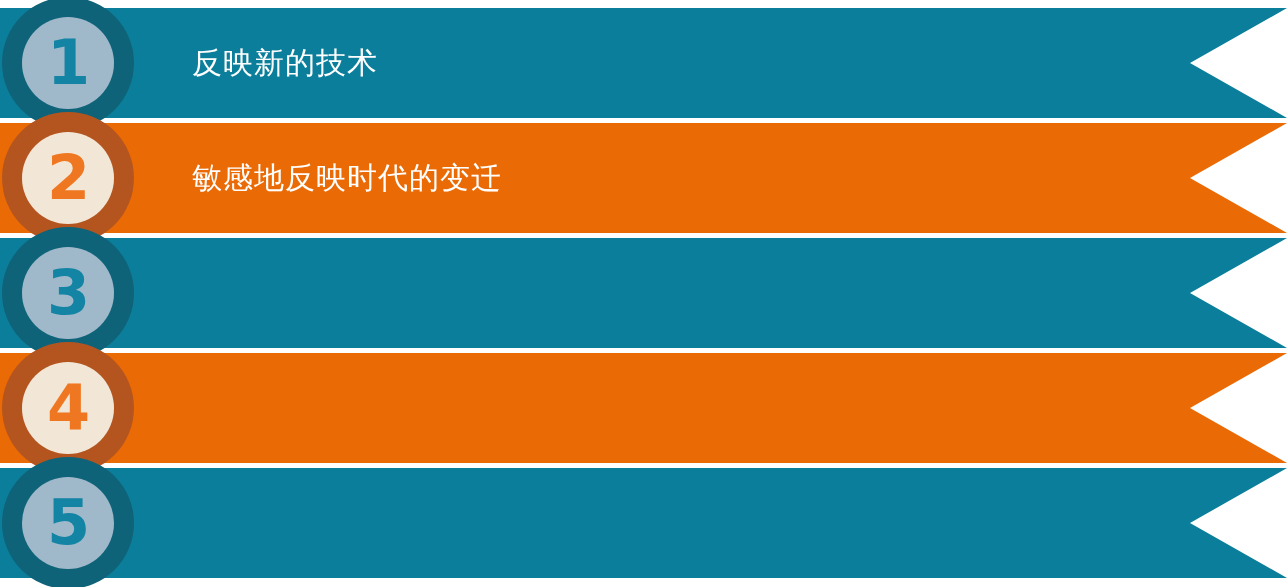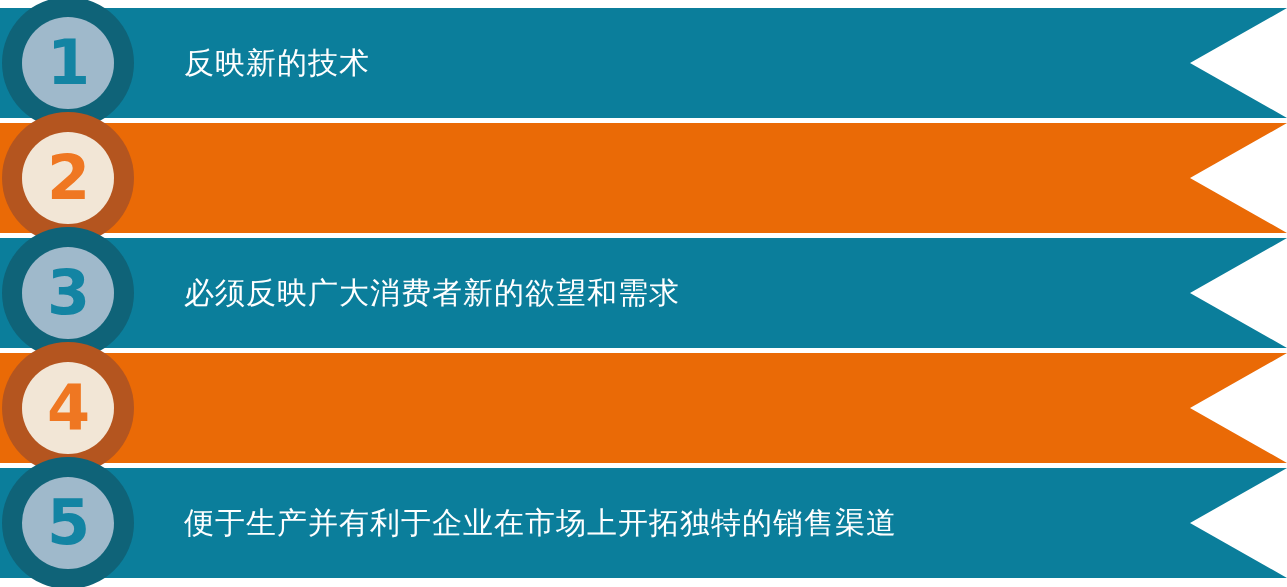--- a/index.html
+++ b/index.html
@@ -82,21 +82,21 @@
     font-size: 62px;
     line-height: 1;
     letter-spacing: -1px;
   }
   .row.teal .badge .num   { color: #1384a3; }
   .row.orange .badge .num { color: #ef7722; }
 
   
   .label {
     position: absolute;
-    left: 184px;
+    left: 192px;
     right: 120px;
     top: 0;
     height: 110px;
     display: flex;
     align-items: center;
     color: #ffffff;
     font-size: 30px;
     font-weight: 400;
     letter-spacing: 1px;
     white-space: nowrap;
@@ -128,44 +128,43 @@
     <div class="label">反映新的技术</div>
   </div>
 
   <div class="row orange" id="row-2">
     <div class="bar"></div>
     <div class="badge">
       <div class="inner">
         <span class="num">2</span>
       </div>
     </div>
+    <div class="label">敏感地反映时代的变迁</div>
   </div>
 
   <div class="row teal" id="row-3">
     <div class="bar"></div>
     <div class="badge">
       <div class="inner">
         <span class="num">3</span>
       </div>
     </div>
-    <div class="label">必须反映广大消费者新的欲望和需求</div>
   </div>
 
   <div class="row orange" id="row-4">
     <div class="bar"></div>
     <div class="badge">
       <div class="inner">
         <span class="num">4</span>
       </div>
     </div>
   </div>
 
   <div class="row teal" id="row-5">
     <div class="bar"></div>
     <div class="badge">
       <div class="inner">
         <span class="num">5</span>
       </div>
     </div>
-    <div class="label">便于生产并有利于企业在市场上开拓独特的销售渠道</div>
   </div>
 
 </div>
 
 </body></html>

